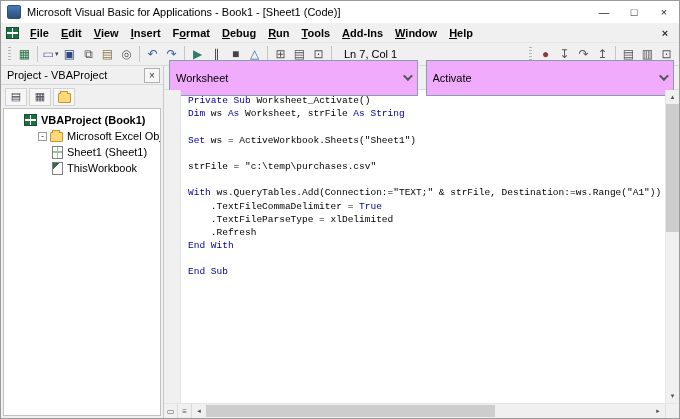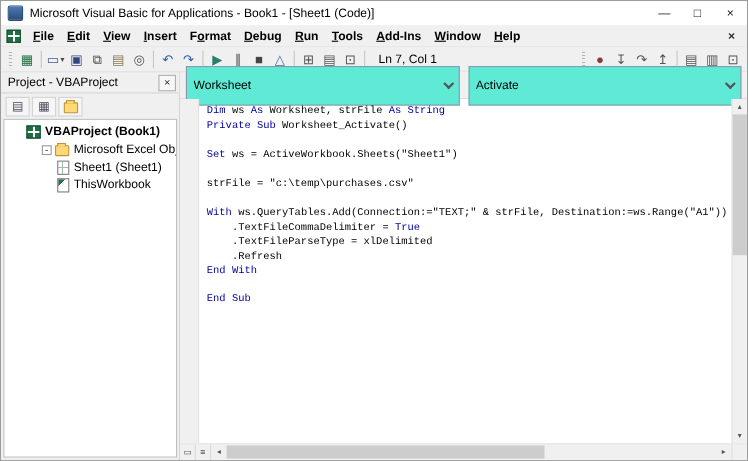--- a/index.html
+++ b/index.html
@@ -56,21 +56,21 @@
   .ico-folder::before { content: ""; position: absolute; top: -3px; left: 1px; width: 6px; height: 2px; background: #ffd878; border: 1px solid #c09538; border-bottom: none; }
   .ico-sheet { width: 11px; height: 13px; flex: 0 0 auto; border: 1px solid #7f7f7f;
     background: linear-gradient(to right, transparent 40%, #9dbfa5 40%, #9dbfa5 52%, transparent 52%),
                 linear-gradient(to bottom, transparent 40%, #9dbfa5 40%, #9dbfa5 52%, transparent 52%), #fff; }
   .ico-workbook { width: 11px; height: 13px; flex: 0 0 auto; border: 1px solid #7f7f7f;
     background: linear-gradient(135deg, #2c6e49 30%, #fff 30%); }
 
   
   .code-window { flex: 1; display: flex; flex-direction: column; min-width: 0; background: #fff; }
   .combo-row { height: 24px; background: #f0f0f0; display: flex; align-items: center; gap: 8px; padding: 2px 5px; border-bottom: 1px solid #dcdcdc; flex: 0 0 auto; }
-  .combo { flex: 1; height: 36px; background: #5eead4; border: 1px solid #8a9bad; display: flex; align-items: center; padding-left: 6px; }
+  .combo { flex: 1; height: 36px; background: #f0abfc; border: 1px solid #8a9bad; display: flex; align-items: center; padding-left: 6px; }
   .combo-value { flex: 1; white-space: nowrap; overflow: hidden; }
   .combo-arrow { width: 7px; height: 7px; margin-right: 7px; border-right: 2px solid #555; border-bottom: 2px solid #555; transform: rotate(45deg) translateY(-2px); flex: 0 0 auto; }
 
   .code-body { flex: 1; display: flex; min-height: 0; }
   .margin-strip { width: 17px; background: #f0f0f0; border-right: 1px solid #e2e2e2; flex: 0 0 auto; }
   .code-lines { flex: 1; min-width: 0; padding: 4px 2px 0 7px; overflow: hidden; font-family: "Liberation Mono", "DejaVu Sans Mono", monospace; font-size: 9.5px; line-height: 13.2px; }
   .code-line { height: 13.2px; white-space: pre; }
 
   .v-scrollbar { width: 14px; flex: 0 0 auto; background: #f0f0f0; border-left: 1px solid #e5e5e5; display: flex; flex-direction: column; }
   .v-arrow { height: 14px; display: flex; align-items: center; justify-content: center; font-size: 7px; color: #555; flex: 0 0 auto; }
@@ -244,22 +244,22 @@
         </div>
         <div class="combo">
           <span class="combo-value">Activate</span>
           <span class="combo-arrow"></span>
         </div>
       </div>
 
       <div class="code-body">
         <div class="margin-strip"></div>
         <div class="code-lines" id="code-lines">
+            <div class="code-line"><span class="kw" style="color: rgb(0, 0, 160);">Private Sub </span><span style="color: rgb(0, 0, 0);">Worksheet_Activate()</span></div>
             <div class="code-line"><span class="kw" style="color: rgb(0, 0, 160);">Dim </span><span style="color: rgb(0, 0, 0);">ws </span><span class="kw" style="color: rgb(0, 0, 160);">As </span><span style="color: rgb(0, 0, 0);">Worksheet, strFile </span><span class="kw" style="color: rgb(0, 0, 160);">As String</span></div>
-            <div class="code-line"><span class="kw" style="color: rgb(0, 0, 160);">Private Sub </span><span style="color: rgb(0, 0, 0);">Worksheet_Activate()</span></div>
             <div class="code-line">&nbsp;</div>
             <div class="code-line"><span class="kw" style="color: rgb(0, 0, 160);">Set </span><span style="color: rgb(0, 0, 0);">ws = ActiveWorkbook.Sheets("Sheet1")</span></div>
             <div class="code-line">&nbsp;</div>
             <div class="code-line"><span style="color: rgb(0, 0, 0);">strFile = "c:\temp\purchases.csv"</span></div>
             <div class="code-line">&nbsp;</div>
             <div class="code-line"><span class="kw" style="color: rgb(0, 0, 160);">With </span><span style="color: rgb(0, 0, 0);">ws.QueryTables.Add(Connection:="TEXT;" &amp; strFile, Destination:=ws.Range("A1"))</span></div>
             <div class="code-line"><span style="color: rgb(0, 0, 0);">    .TextFileCommaDelimiter = </span><span class="kw" style="color: rgb(0, 0, 160);">True</span></div>
             <div class="code-line"><span style="color: rgb(0, 0, 0);">    .TextFileParseType = xlDelimited</span></div>
             <div class="code-line"><span style="color: rgb(0, 0, 0);">    .Refresh</span></div>
             <div class="code-line"><span class="kw" style="color: rgb(0, 0, 160);">End With</span></div>

